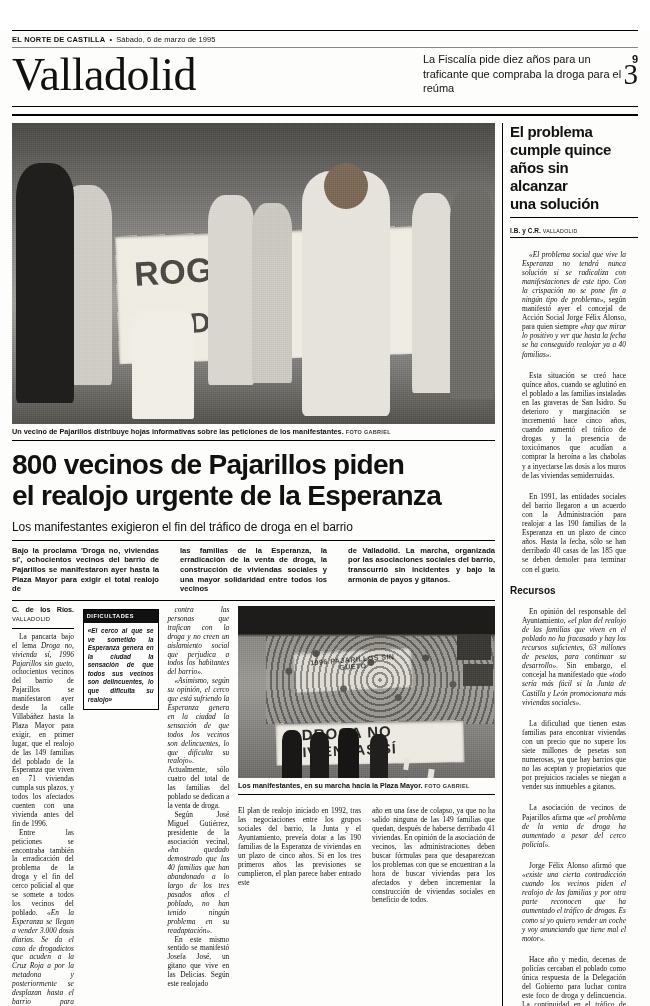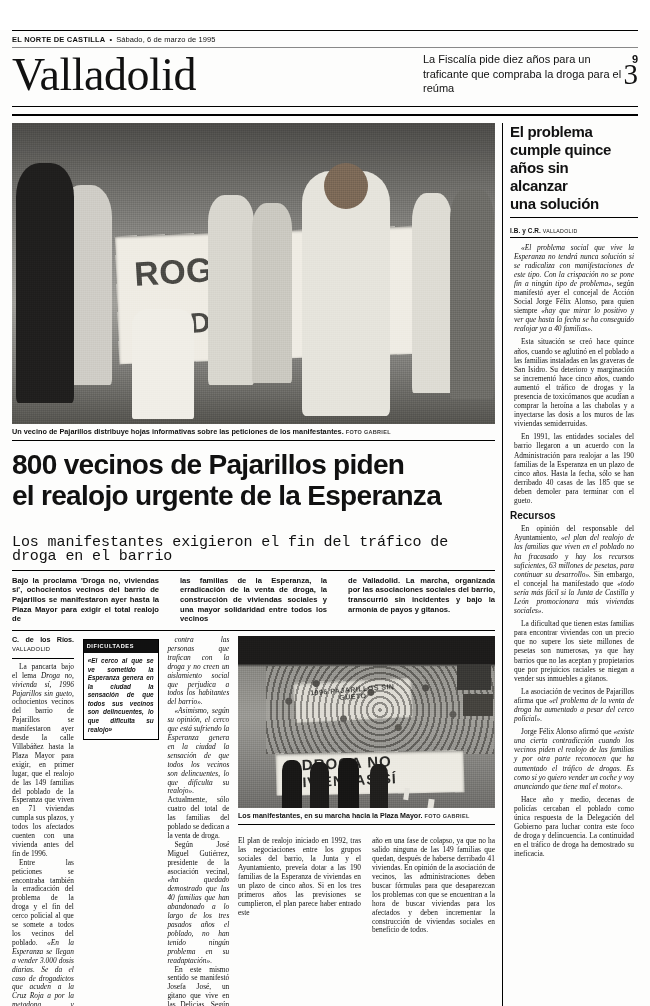--- a/index.html
+++ b/index.html
@@ -143,24 +143,24 @@
 
   .headline {
     font-family: "Liberation Sans", sans-serif;
     font-weight: bold;
     font-size: 28px;
     line-height: 31px;
     letter-spacing: -0.7px;
     margin: 8px 0 0 0;
   }
   .subheadline {
-    font-family: Liberation Mono, monospace;
-    font-size: 15px;
+    font-family: Liberation Sans, sans-serif;
+    font-size: 12px;
     line-height: 14px;
-    margin-top: 25px;
+    margin-top: 9px;
     letter-spacing: -0.1px;
   }
   .rule-after-sub {
     border-top: 1px solid #000;
     margin-top: 6px;
   }
 
   
   .lead-cols {
     display: flex;
@@ -290,21 +290,21 @@
   .rail-rule {
     border-top: 1px solid #000;
     margin: 3px 0 5px 0;
   }
   .rail-rule.above { margin: 4px 0 3px 0; }
   .rail-body {
     font-size: 7.4px;
     line-height: 9.1px;
     text-align: justify;
   }
-  .rail-body p { margin: 4px; text-indent: 7px; }
+  .rail-body p { margin: 12px; text-indent: 7px; }
   .rail-body em { font-style: italic; }
   .rail-sub {
     font-family: "Liberation Sans", sans-serif;
     font-size: 10px;
     font-weight: bold;
     margin: 6px 0 3px 0;
   }
 
   
   .ph-sky {

